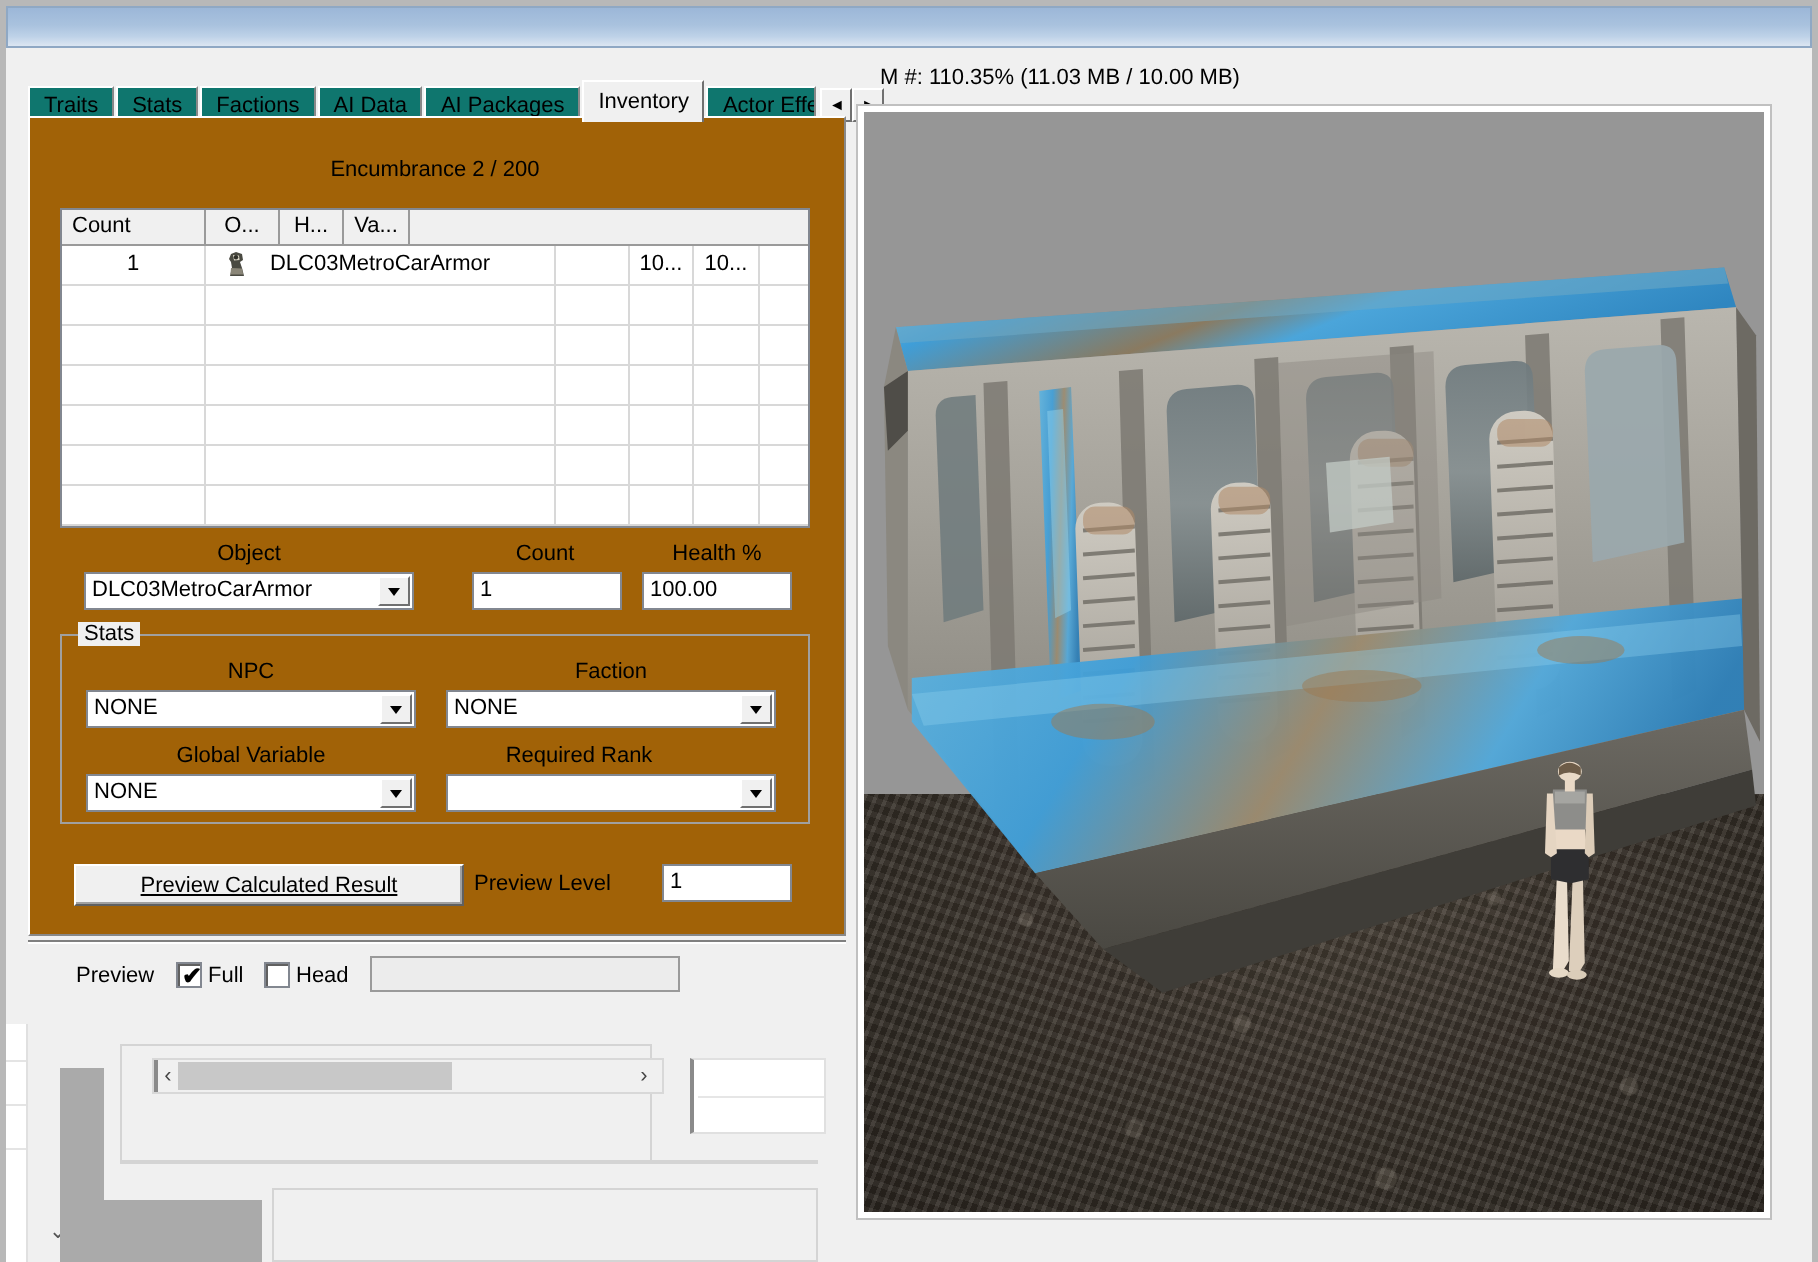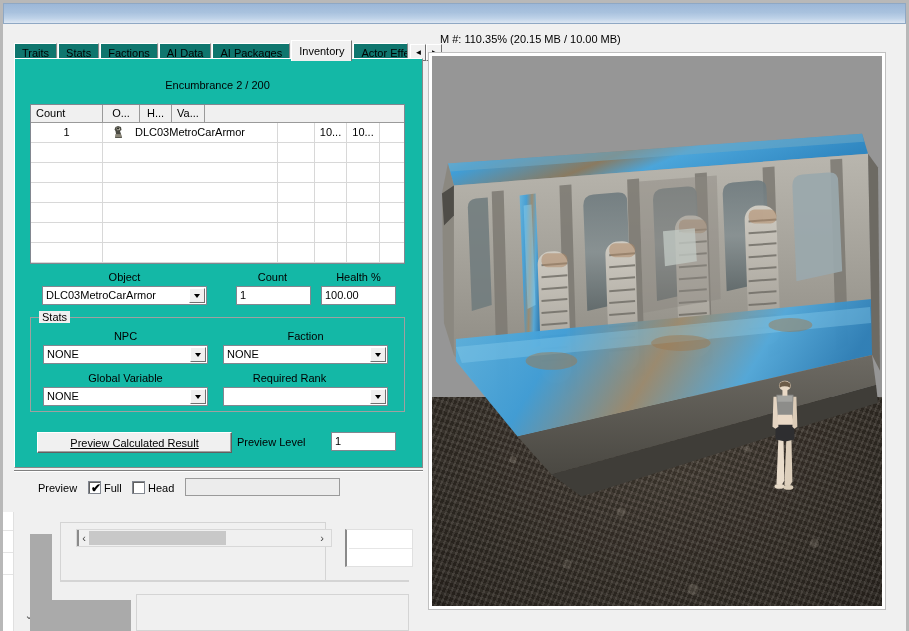--- a/index.html
+++ b/index.html
@@ -81,21 +81,21 @@
     box-sizing: border-box;
     display: flex; align-items: center; justify-content: center;
     font-size: 8px; color: #000;
     cursor: default;
   }
 
   
   .tabpanel {
     position: absolute; left: 14px; top: 58px;
     width: 409px; height: 410px;
-    background: #14b8a6;
+    background: #a16207;
     border: 1px solid #fff;
     border-right-color: #888; border-bottom-color: #888;
     box-sizing: border-box;
   }
   .encumbrance {
     position: absolute; left: 0; top: 20px; width: 405px;
     text-align: center; font-size: 11px;
   }
 
   
@@ -320,21 +320,21 @@
 
   <div class="win-frame-top"></div>
   <div class="win-frame-left"></div>
   <div class="win-frame-right"></div>
 
   <div class="titlebar">
     <span></span>
   </div>
   <div class="menustrip"></div>
 
-  <div class="status-text">M #: 110.35% (20.15 MB / 10.00 MB)</div>
+  <div class="status-text">M #: 110.35% (11.03 MB / 10.00 MB)</div>
 
   <div class="tabstrip">
     <div class="tab"><span>Traits</span></div>
     <div class="tab"><span>Stats</span></div>
     <div class="tab"><span>Factions</span></div>
     <div class="tab"><span>AI Data</span></div>
     <div class="tab"><span>AI Packages</span></div>
     <div class="tab active"><span>Inventory</span></div>
     <div class="tab clipped"><span>Actor Effe</span></div>
     <div class="tab-spin">

